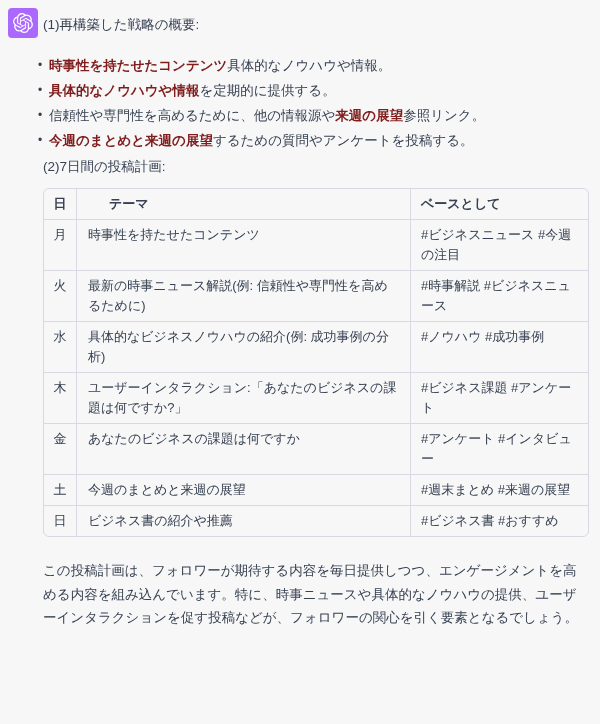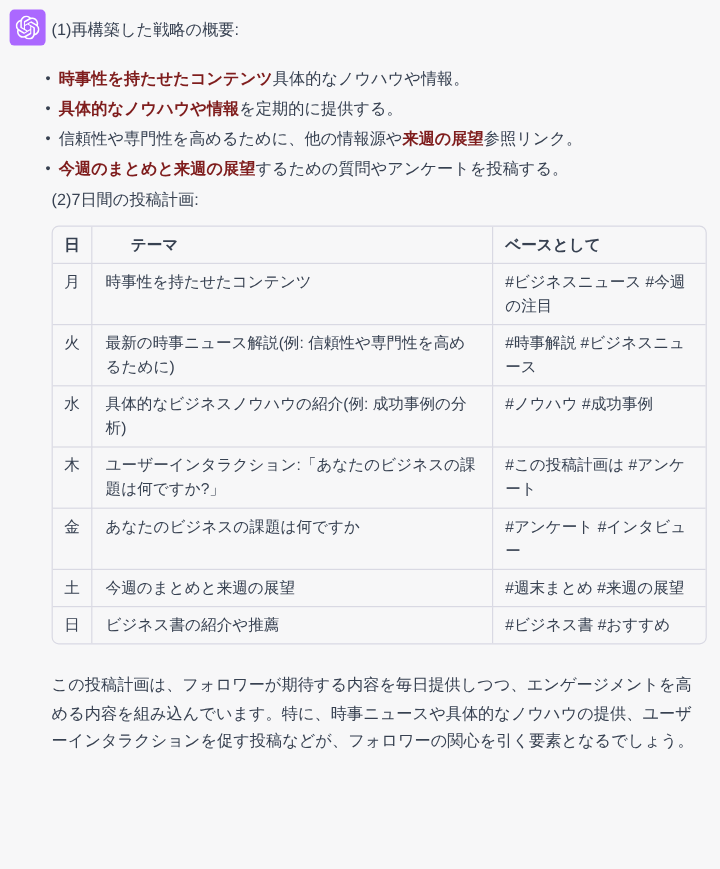--- a/index.html
+++ b/index.html
@@ -138,21 +138,21 @@
         <td class="hashtags-cell">#時事解説 #ビジネスニュース</td>
       </tr>
       <tr>
         <td class="day-cell">水</td>
         <td>具体的なビジネスノウハウの紹介(例: 成功事例の分析)</td>
         <td class="hashtags-cell">#ノウハウ #成功事例</td>
       </tr>
       <tr>
         <td class="day-cell">木</td>
         <td>ユーザーインタラクション:「あなたのビジネスの課題は何ですか?」</td>
-        <td class="hashtags-cell">#この投稿計画は #アンケート</td>
+        <td class="hashtags-cell">#ビジネス課題 #アンケート</td>
       </tr>
       <tr>
         <td class="day-cell">金</td>
         <td>あなたのビジネスの課題は何ですか</td>
         <td class="hashtags-cell">#アンケート #インタビュー</td>
       </tr>
       <tr>
         <td class="day-cell">土</td>
         <td>今週のまとめと来週の展望</td>
         <td class="hashtags-cell">#週末まとめ #来週の展望</td>

